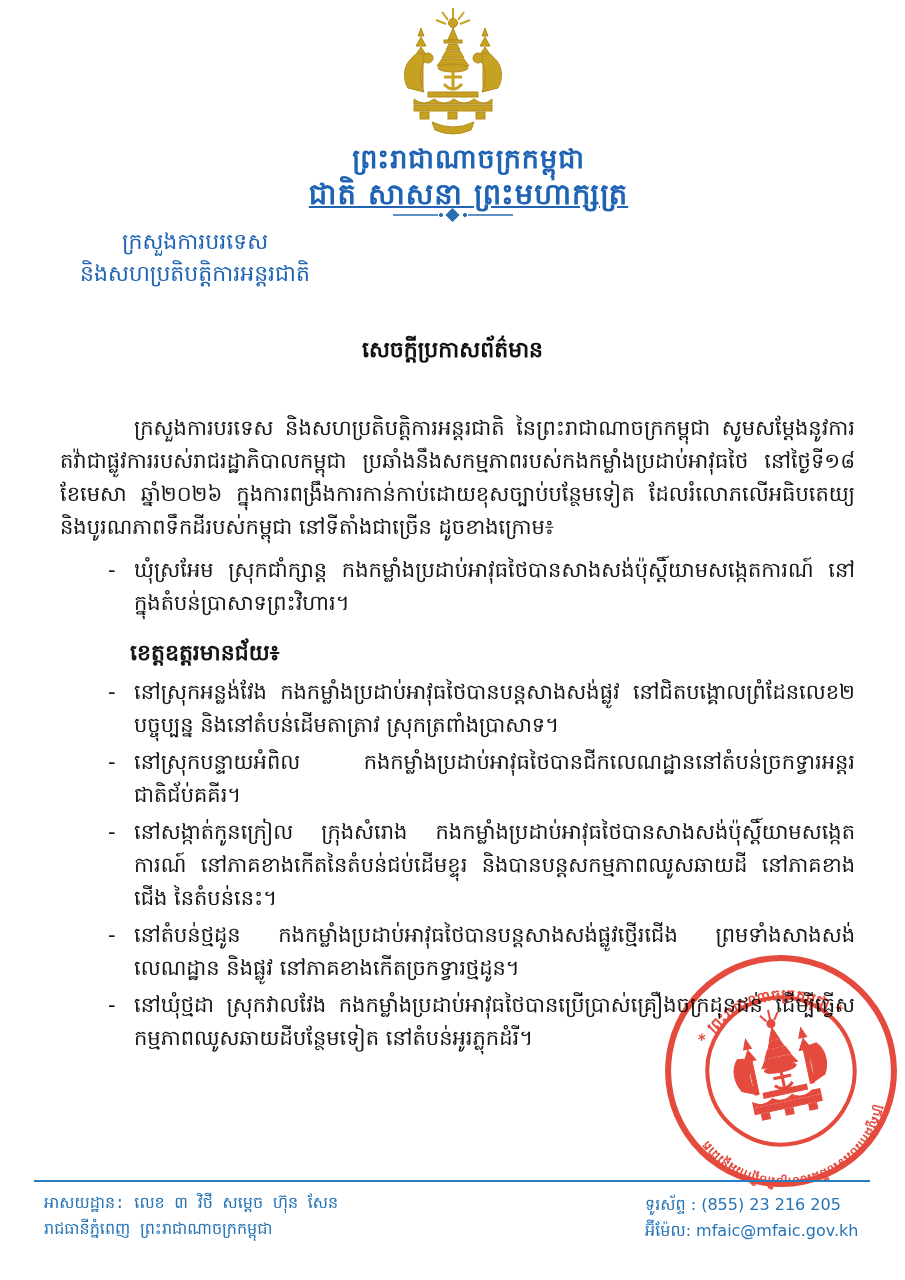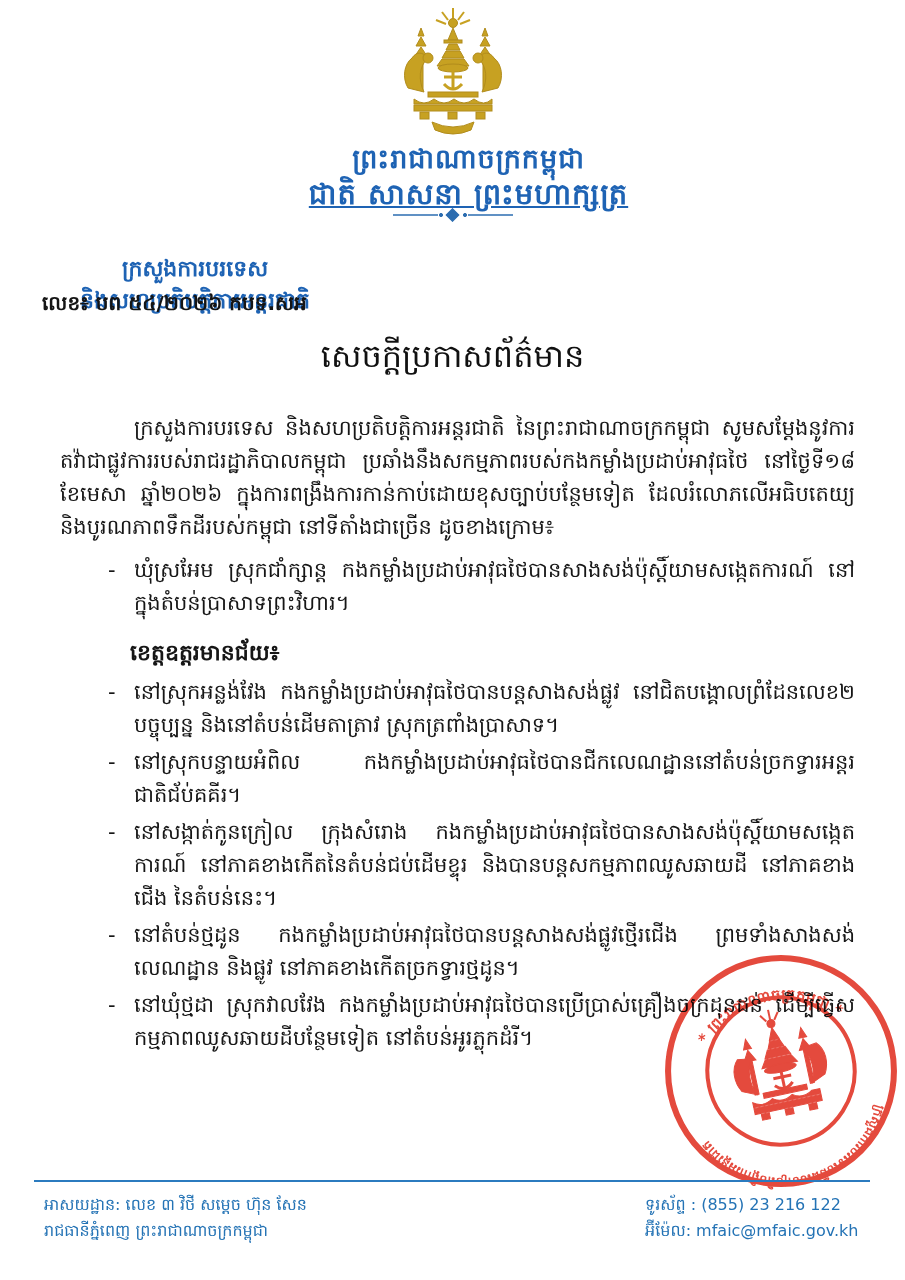--- a/index.html
+++ b/index.html
@@ -8,36 +8,36 @@
     font-family:"DejaVu Sans",sans-serif;color:#1a1a1a;overflow:hidden;
     box-shadow:0 0 4px rgba(0,0,0,.25);
   }
   .crest-wrap{position:absolute;top:6px;left:0;width:100%;text-align:center;}
   .kingdom{position:absolute;top:142px;left:16px;width:100%;text-align:center;
     color:#1e63b4;font-weight:bold;line-height:1.25;}
   .kingdom .l1{font-size:27px;letter-spacing:1px;}
   .kingdom .l2{font-size:29px;letter-spacing:1px;text-decoration:underline;}
   .divider-orn{position:absolute;top:207px;left:0;width:100%;text-align:center;}
   .ministry{position:absolute;top:226px;left:40px;width:310px;text-align:center;
-    color:#1e63b4;font-weight:bold;font-size:22px;line-height:1.45;margin-top:27px;}
+    color:#1e63b4;font-weight:normal;font-size:22px;line-height:1.45;}
   .doc-number{position:absolute;top:290px;left:42px;font-size:20px;font-weight:bold;color:#141414;}
   .doc-title{position:absolute;top:336px;left:0;width:100%;text-align:center;
-    font-size:32px;font-weight:normal;color:#111;}
+    font-size:22px;font-weight:bold;color:#111;}
   .doc-body{position:absolute;top:392px;left:60px;width:795px;font-size:21px;
     line-height:1.57;text-align:justify;color:#161616;margin-top:20px;}
   .intro{text-indent:74px;margin:0 0 10px 0;}
   .sec-heading{font-weight:bold;font-size:22px;margin:16px 0 6px 70px;text-align:left;}
   .bullet{display:flex;margin:0 0 4px 48px;}
   .bullet .marker{width:26px;flex:0 0 26px;text-align:left;}
   .bullet .btext{flex:1;text-align:justify;}
   .stamp{position:absolute;top:950px;left:660px;width:242px;height:242px;
     transform:rotate(-12deg);mix-blend-mode:multiply;opacity:.92;}
   .stamp svg{width:100%;height:100%;}
   .footer-line{position:absolute;top:1180px;left:34px;width:836px;border-top:2px solid #2b7bbf;}
-  .footer-left{position:absolute;top:1192px;left:44px;color:#2473b5;font-size:16px;line-height:1.6;}
+  .footer-left{position:absolute;top:1192px;left:44px;color:#2473b5;font-size:16px;line-height:1.6;font-family:Liberation Mono, monospace;}
   .footer-right{position:absolute;top:1192px;left:645px;color:#2473b5;font-size:16px;line-height:1.6;}
 </style>
 </head>
 <body>
 
 <div class="page">
 
   <div class="crest-wrap">
     <svg width="130" height="136" viewBox="0 0 130 136">
       <g fill="#c7a122" stroke="#b18c1c" stroke-width="1">
@@ -105,21 +105,20 @@
         <rect x="60" y="2.5" width="9" height="9" transform="rotate(45 64.5 7)"></rect>
       </g>
     </svg>
   </div>
 
   <div class="ministry">
     <div>ក្រសួងការបរទេស</div>
     <div>និងសហប្រតិបត្តិការអន្តរជាតិ</div>
   </div>
 
-  <div class="doc-number">លេខ៖ បព ៥៤/២០២៦ កបទ.សអ</div>
 
   <div class="doc-title">សេចក្តីប្រកាសព័ត៌មាន</div>
 
   <div class="doc-body">
     <p class="intro">ក្រសួងការបរទេស និងសហប្រតិបត្តិការអន្តរជាតិ នៃព្រះរាជាណាចក្រកម្ពុជា សូមសម្តែងនូវការតវ៉ាជាផ្លូវការរបស់រាជរដ្ឋាភិបាលកម្ពុជា ប្រឆាំងនឹងសកម្មភាពរបស់កងកម្លាំងប្រដាប់អាវុធថៃ នៅថ្ងៃទី១៨ ខែមេសា ឆ្នាំ២០២៦ ក្នុងការពង្រឹងការកាន់កាប់ដោយខុសច្បាប់បន្ថែមទៀត ដែលរំលោភលើអធិបតេយ្យ និងបូរណភាពទឹកដីរបស់កម្ពុជា នៅទីតាំងជាច្រើន ដូចខាងក្រោម៖</p>
 
     <div class="bullet">
       <span class="marker">-</span>
       <span class="btext">ឃុំស្រអែម ស្រុកជាំក្សាន្ត កងកម្លាំងប្រដាប់អាវុធថៃបានសាងសង់ប៉ុស្តិ៍យាមសង្កេតការណ៍ នៅក្នុងតំបន់ប្រាសាទព្រះវិហារ។</span>
     </div>
@@ -199,17 +198,17 @@
       </g>
     </svg>
   </div>
 
   <div class="footer-line"></div>
   <div class="footer-left">
     <div>អាសយដ្ឋាន: លេខ ៣ វិថី សម្តេច ហ៊ុន សែន</div>
     <div>រាជធានីភ្នំពេញ ព្រះរាជាណាចក្រកម្ពុជា</div>
   </div>
   <div class="footer-right">
-    <div>ទូរស័ព្ទ : (855) 23 216 122</div>
+    <div>ទូរស័ព្ទ : (855) 23 216 205</div>
     <div>អ៊ីម៉ែល: mfaic@mfaic.gov.kh</div>
   </div>
 
 </div>
 
 </body></html>

